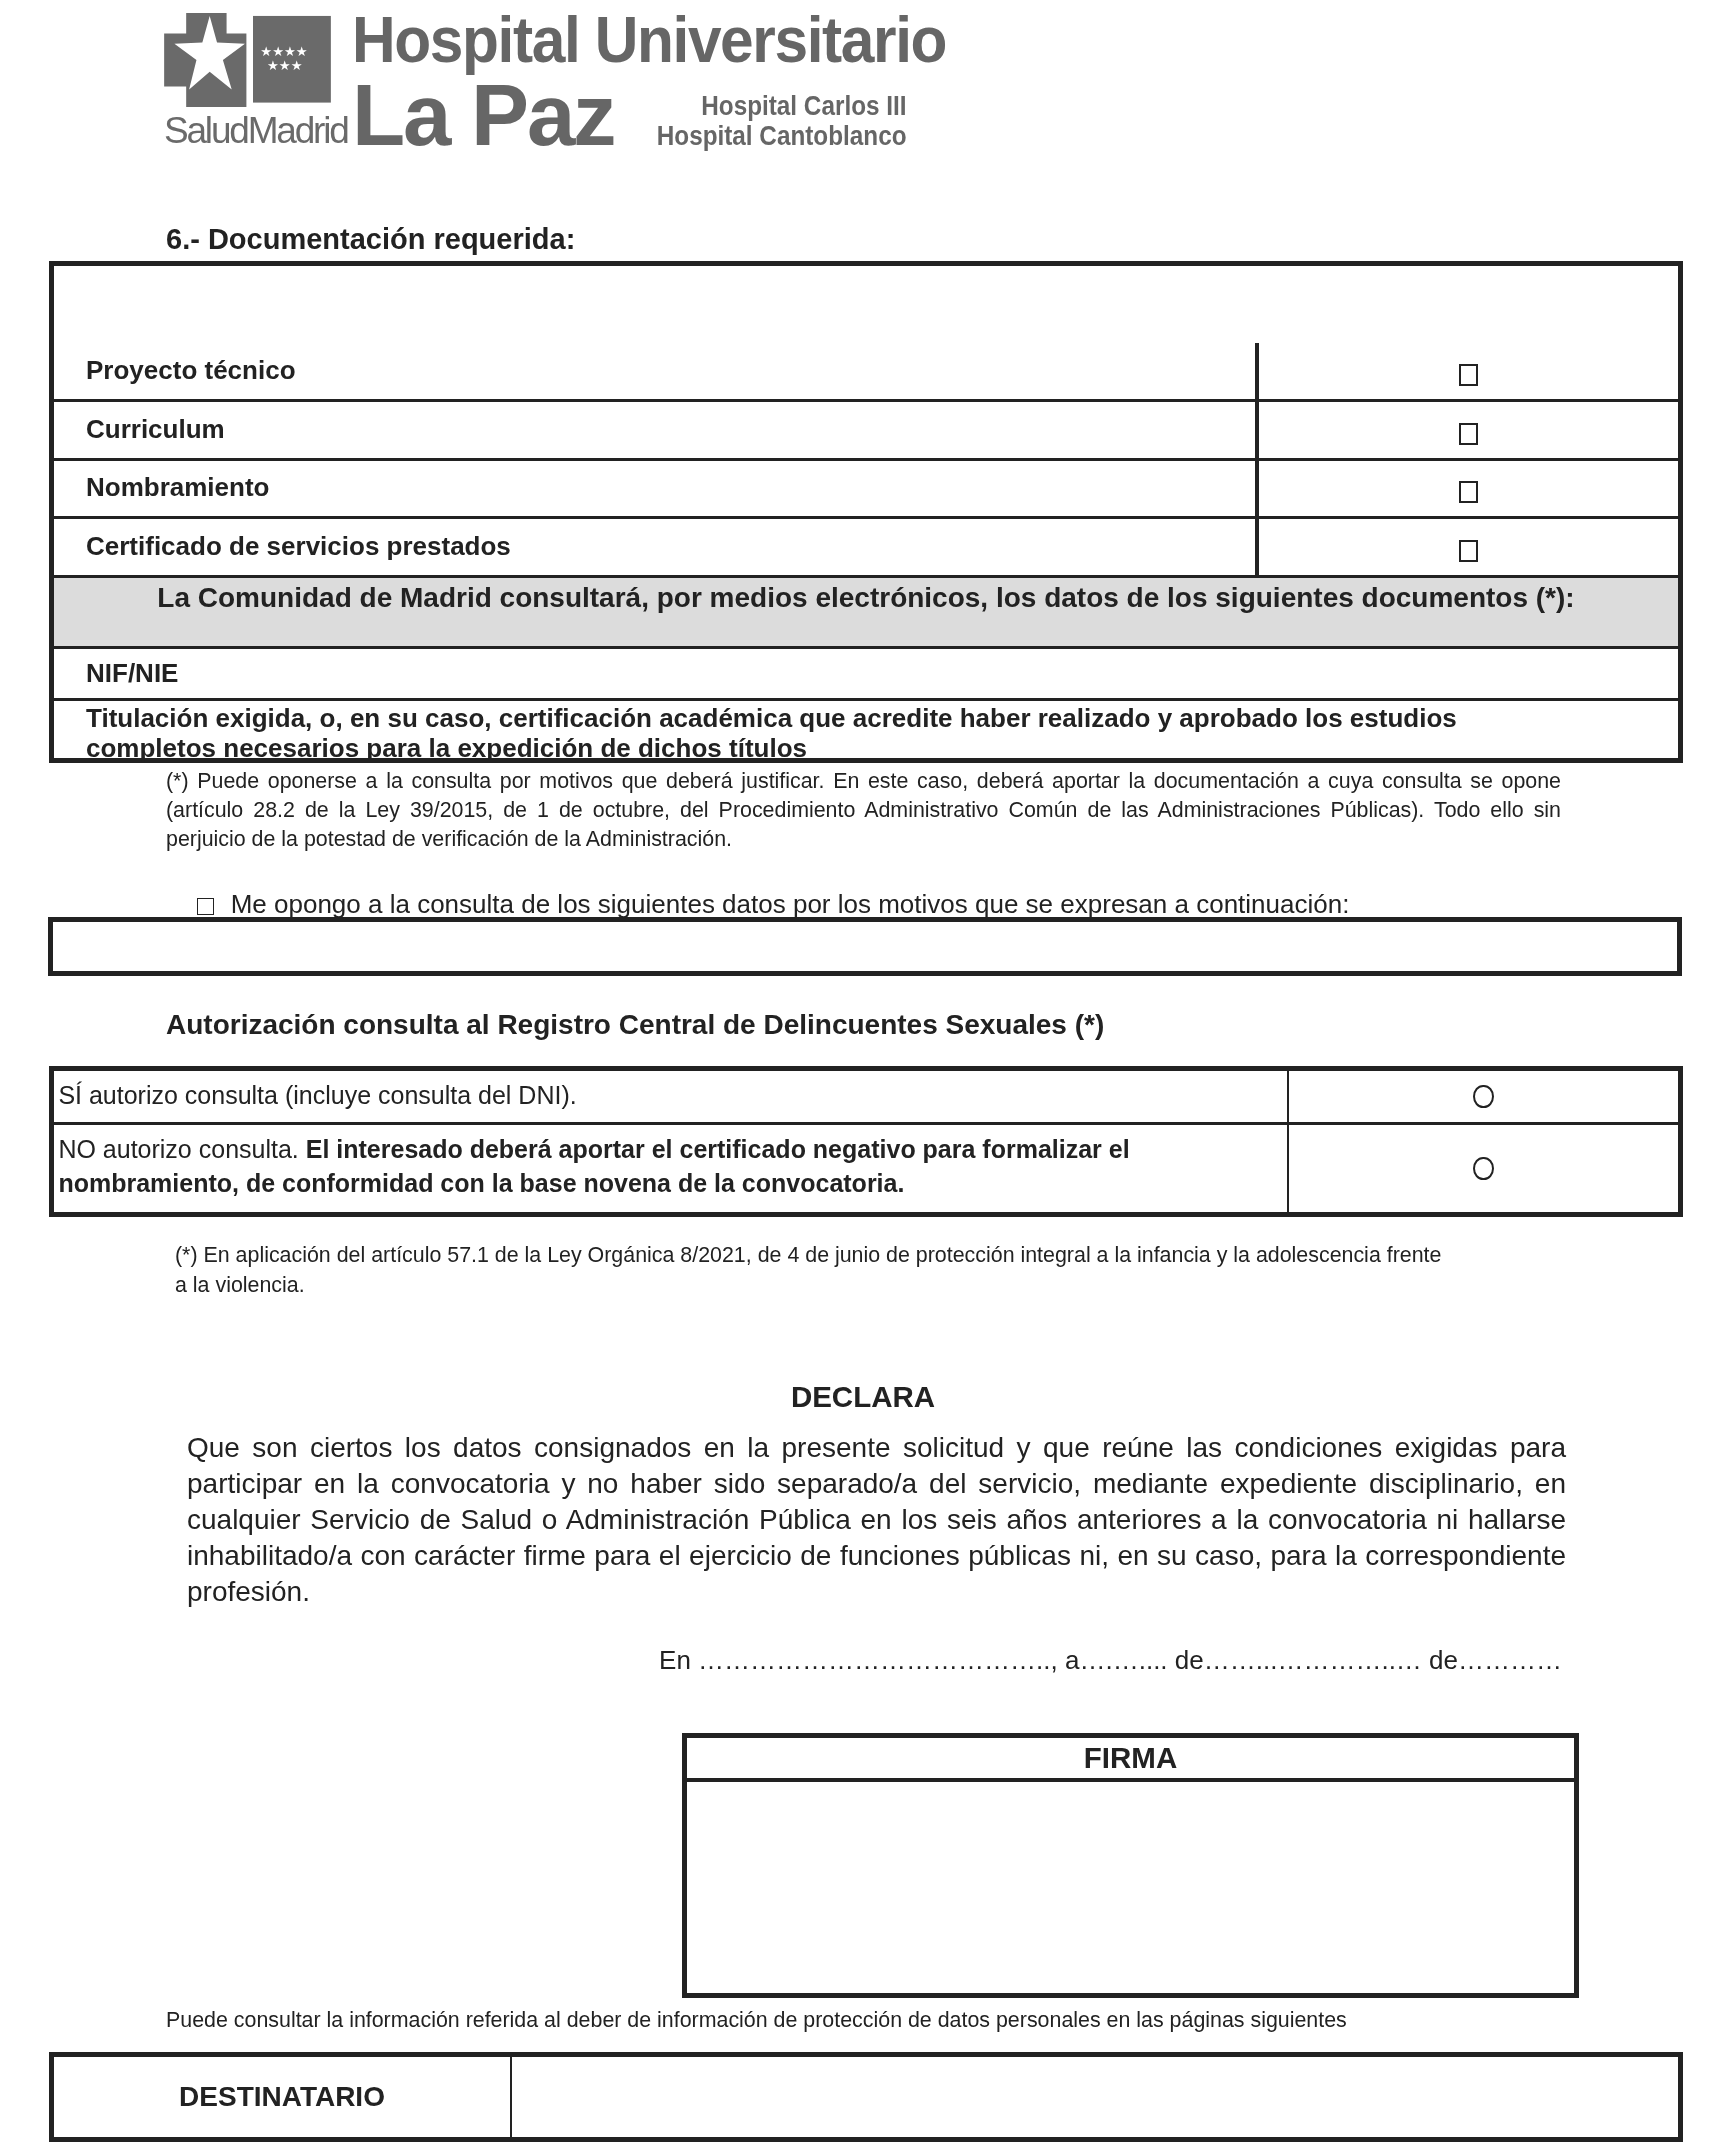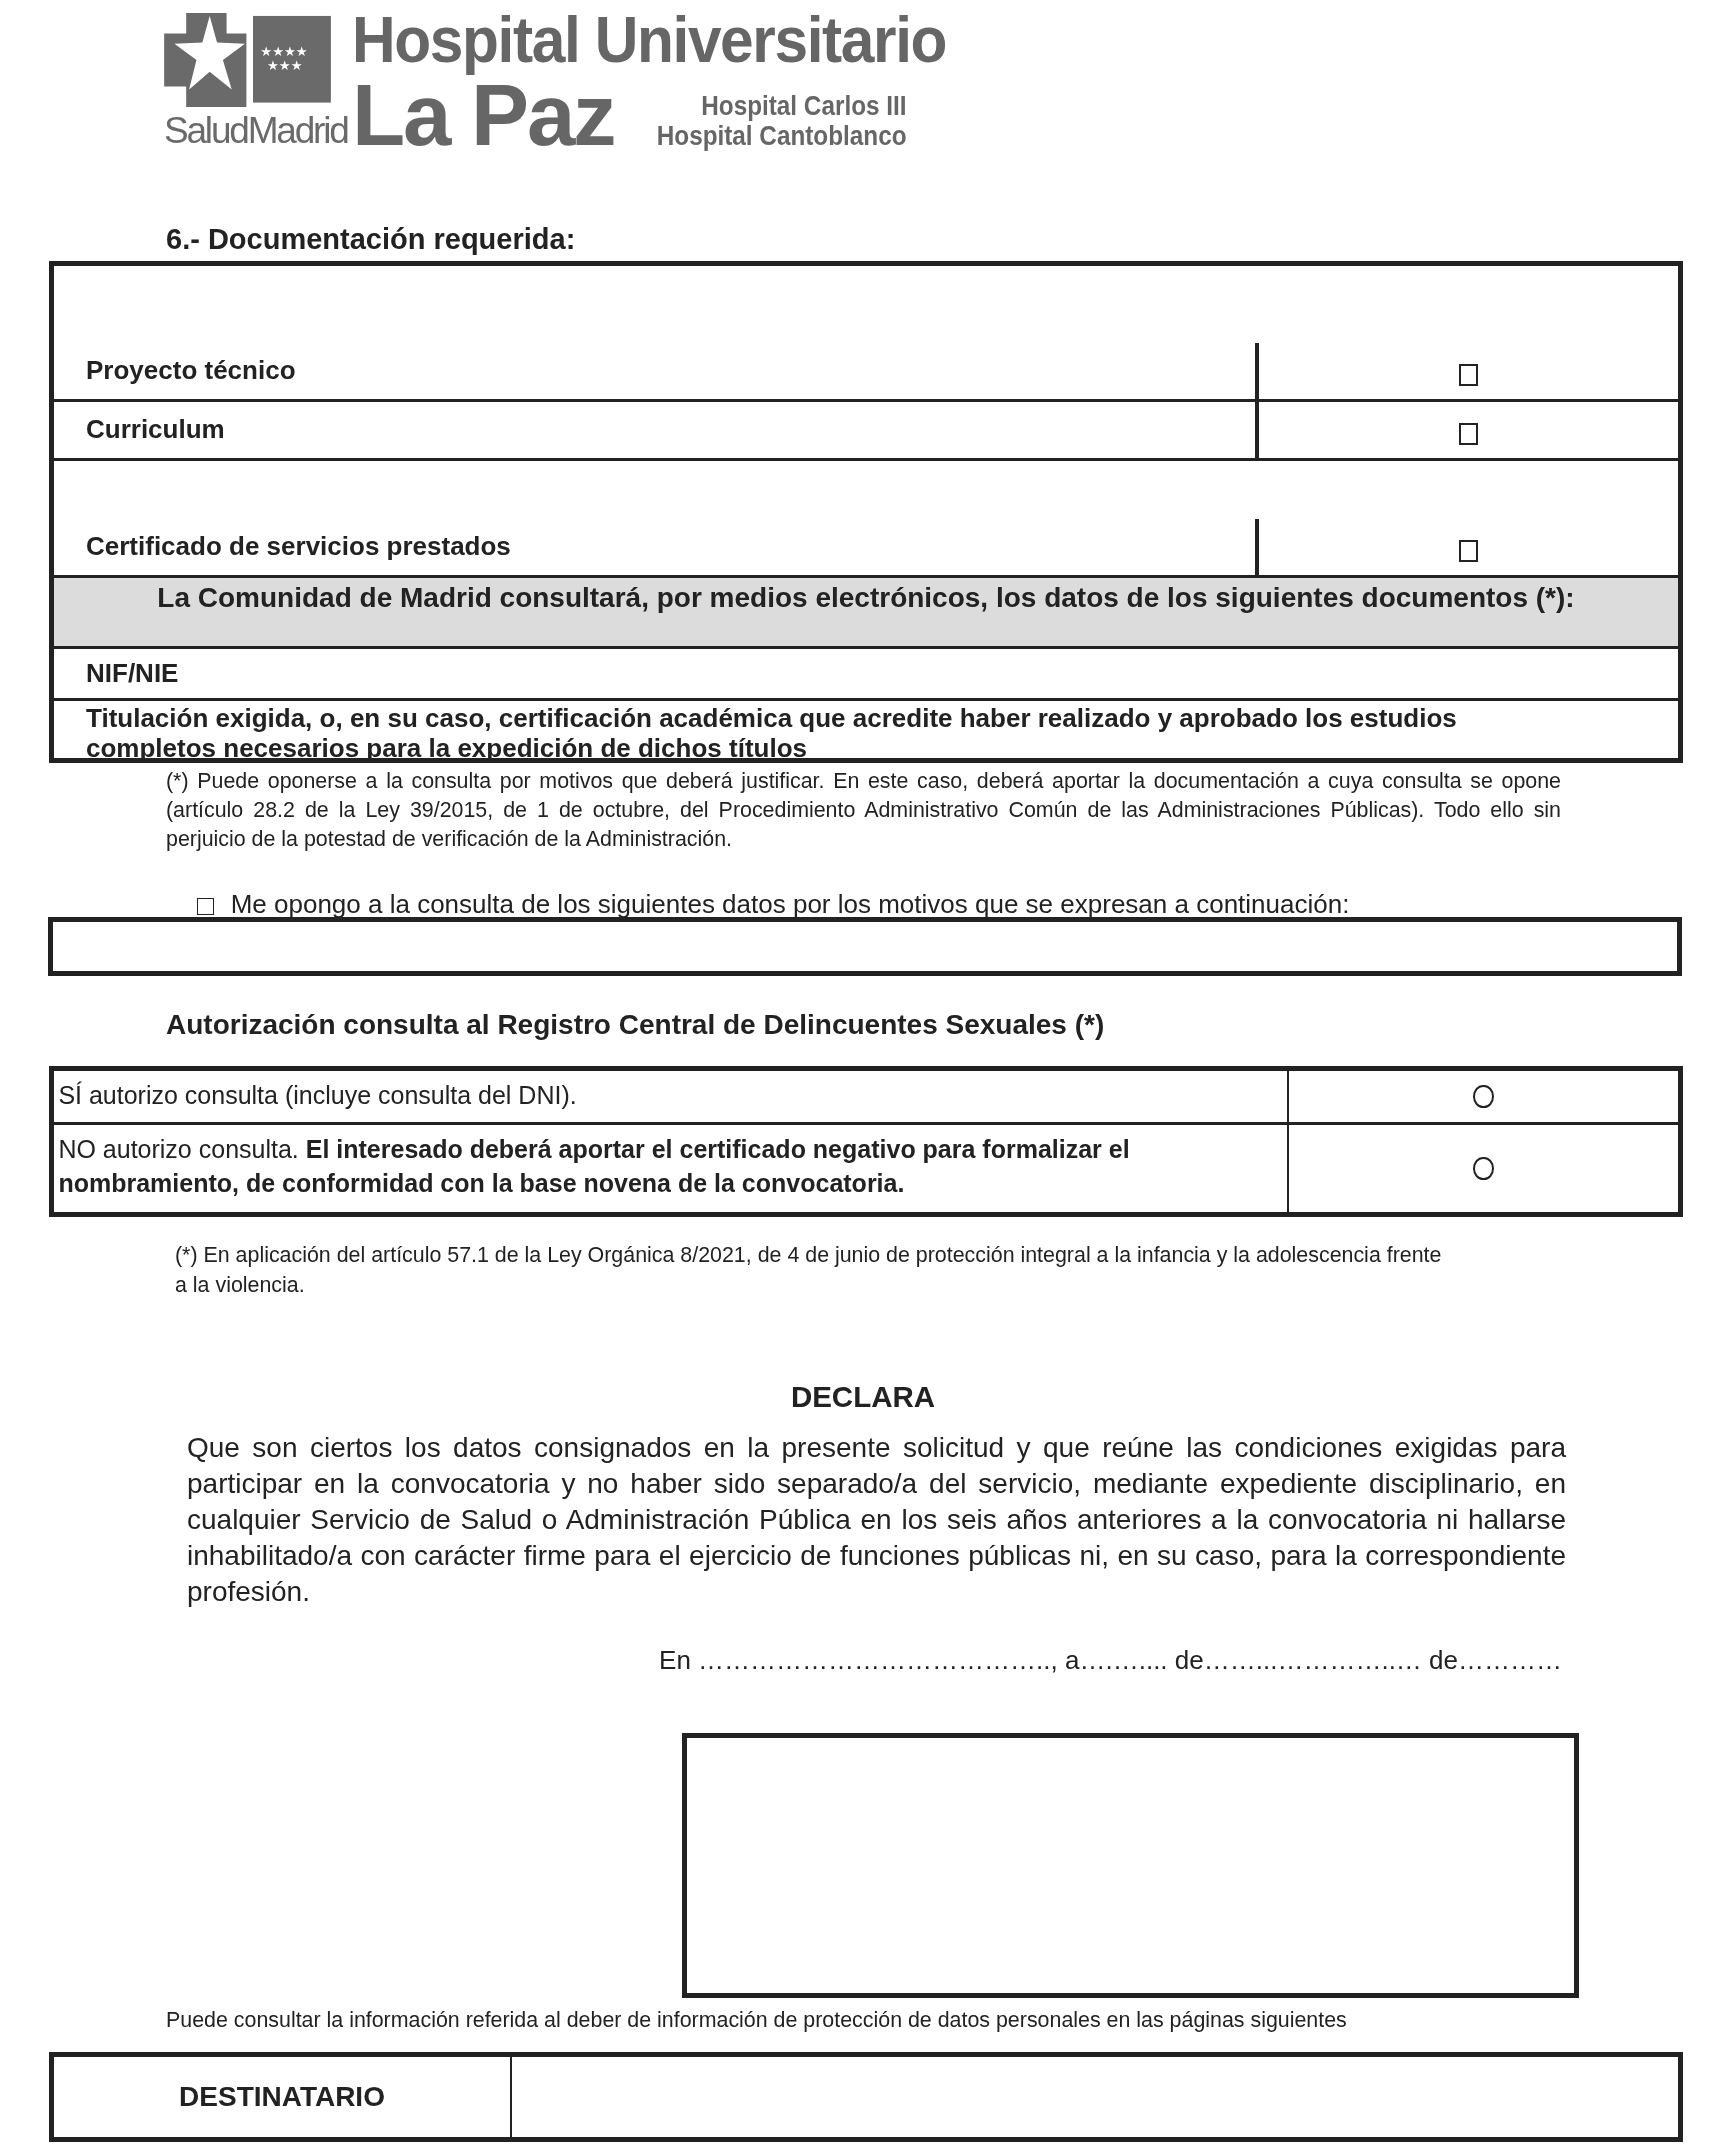--- a/index.html
+++ b/index.html
@@ -84,20 +84,26 @@
     <div class="chk-cell">
       <span class="chkbox"></span>
     </div>
   </div>
   <div class="row" style="top:136px;height:59px;">
     <span class="lbl">Curriculum</span>
     <div class="chk-cell">
       <span class="chkbox"></span>
     </div>
   </div>
+  <div class="row" style="top:194px;height:59px;">
+    <span class="lbl">Nombramiento</span>
+    <div class="chk-cell">
+      <span class="chkbox"></span>
+    </div>
+  </div>
   <div class="row" style="top:253px;height:59px;">
     <span class="lbl">Certificado de servicios prestados</span>
     <div class="chk-cell">
       <span class="chkbox"></span>
     </div>
   </div>
 
   <div class="hdr" style="top:312px;height:71px;align-items:flex-start;padding-top:4px;">La Comunidad de Madrid consultará, por medios electrónicos, los datos de los siguientes documentos (*):</div>
 
   <div class="row" style="top:383px;height:52px;">
@@ -137,20 +143,21 @@
   </div>
 </div>
 
 <div class="abs auth-note">(*) En aplicación del artículo 57.1 de la Ley Orgánica 8/2021, de 4 de junio de protección integral a la infancia y la adolescencia frente a la violencia.</div>
 
 <div class="abs declara-title">DECLARA</div>
 <div class="abs declara-body">Que son ciertos los datos consignados en la presente solicitud y que reúne las condiciones exigidas para participar en la convocatoria y no haber sido separado/a del servicio, mediante expediente disciplinario, en cualquier Servicio de Salud o Administración Pública en los seis años anteriores a la convocatoria ni hallarse inhabilitado/a con carácter firme para el ejercicio de funciones públicas ni, en su caso, para la correspondiente profesión.</div>
 <div class="abs date-line">En ………………………………….., a….….... de……...…………..… de…………</div>
 
 <div class="abs firma-box">
+  <div class="firma-hdr">FIRMA</div>
   <div class="firma-area"></div>
 </div>
 
 <div class="abs privacy">Puede consultar la información referida al deber de información de protección de datos personales en las páginas siguientes</div>
 
 <div class="abs dest-table">
   <div class="dest-label">DESTINATARIO</div>
   <div class="dest-value"></div>
 </div>
 

